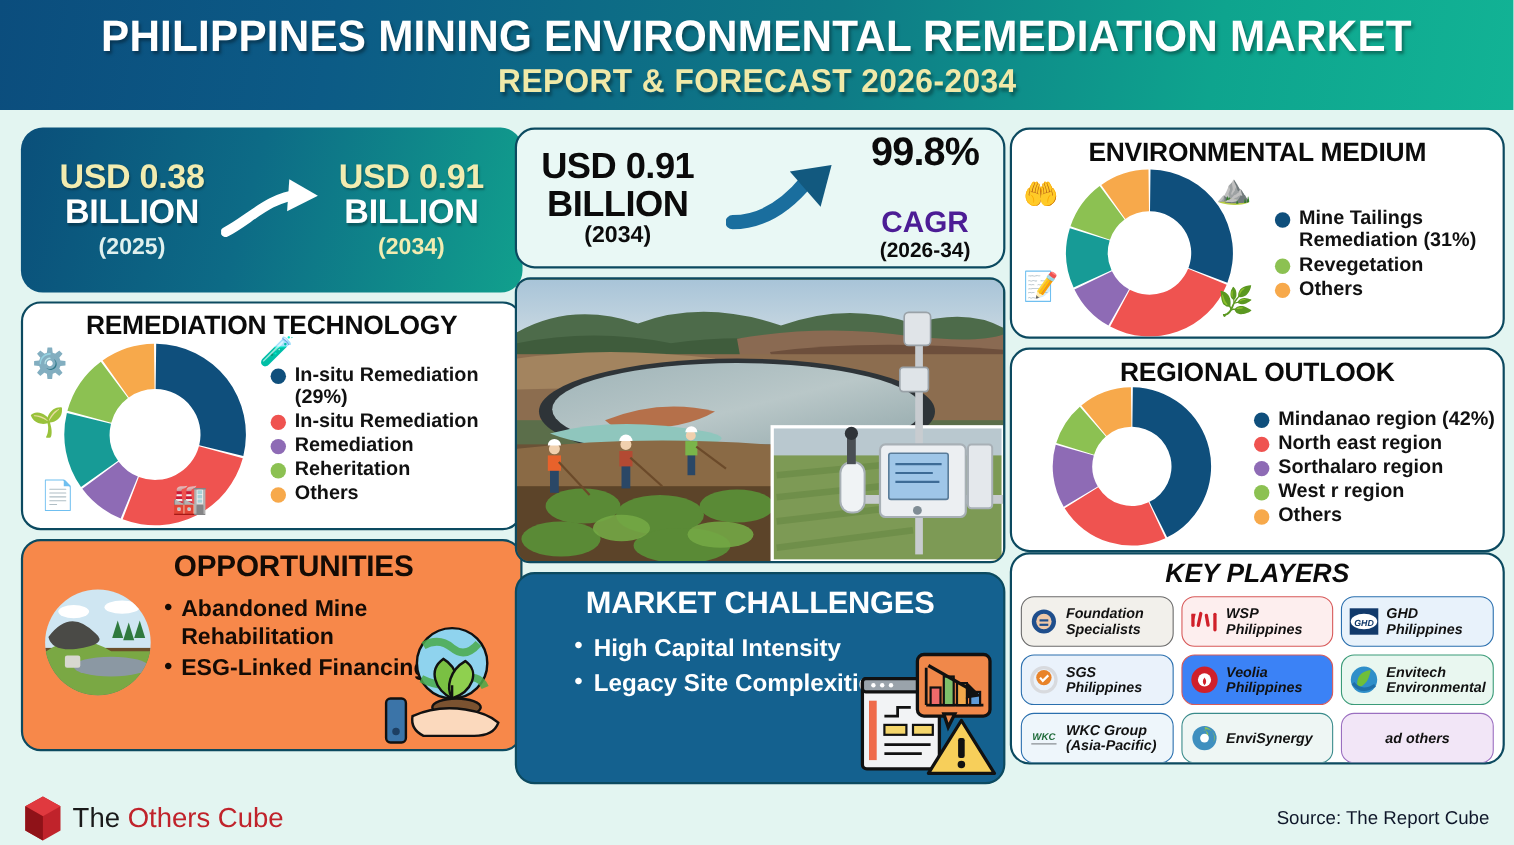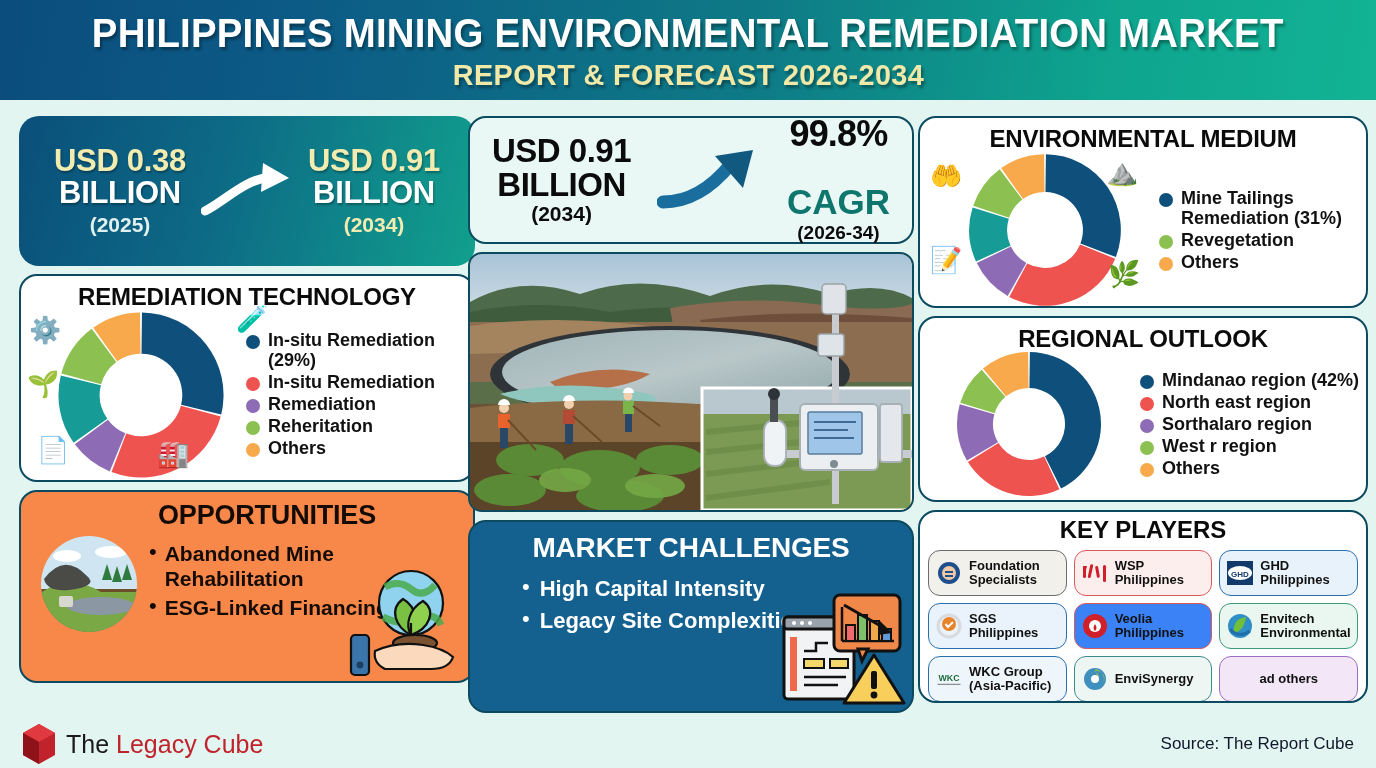--- a/index.html
+++ b/index.html
@@ -85,21 +85,21 @@
     border: 2px solid #0c4a60;
     border-radius: 18px;
     display: flex; align-items: center; justify-content: space-between;
     padding: 0 22px;
   }
   .cagr-left { text-align: center; }
   .cagr-big { font-size: 33px; font-weight: 800; color: #0b0b0b; line-height: 1.02; letter-spacing: -0.5px; }
   .cagr-year { font-size: 21px; font-weight: 800; color: #0b0b0b; margin-top: 1px; }
   .cagr-right { text-align: center; }
   .cagr-pct { font-size: 36px; font-weight: 800; color: #0b0b0b; line-height: 1; letter-spacing: -0.8px; }
-  .cagr-lbl { font-size: 35px; font-weight: 800; color: #0f766e; line-height: 1.05; margin-top: 32px; }
+  .cagr-lbl { font-size: 27px; font-weight: 800; color: #4c1d95; line-height: 1.05; margin-top: 32px; }
   .cagr-range { font-size: 19px; font-weight: 800; color: #0b0b0b; margin-top: 1px; }
 
   
   .panel-title {
     text-align: center; font-size: 24px; font-weight: 800;
     color: #0b0b0b; letter-spacing: -0.2px;
     padding-top: 7px;
   }
   .donut-row { display: flex; align-items: center; padding: 0 6px; }
   .donut-wrap { position: relative; flex: 0 0 auto; }
@@ -139,21 +139,21 @@
     background: #14618f; border: 2px solid #0c4a60; border-radius: 18px;
     position: relative; padding: 10px 12px;
   }
   .chal-title { text-align: center; font-size: 28px; font-weight: 800; color: #ffffff; letter-spacing: -0.2px; }
   .chal-list { margin-top: 12px; padding-left: 40px; }
   .chal-li { display: flex; align-items: flex-start; margin-bottom: 6px; }
   .chal-bul { font-size: 22px; line-height: 1; margin-right: 10px; color: #ffffff; }
   .chal-txt { font-size: 22px; font-weight: 600; color: #ffffff; line-height: 1.2; }
 
   
-  .kp-card { height: 193px; margin-top: 8px; padding: 4px 8px 6px 8px; }
+  .kp-card { height: 193px; margin-top: 0; padding: 4px 8px 6px 8px; font-style: italic; }
   .kp-title { text-align: center; font-size: 24px; font-weight: 800; color: #0b0b0b; }
   .kp-grid {
     display: grid; grid-template-columns: repeat(3, 1fr);
     gap: 7px; margin-top: 6px;
   }
   .kp-chip {
     height: 46px; border-radius: 12px; border: 1.5px solid #2a4c72;
     display: flex; align-items: center; padding: 0 5px; gap: 5px;
     overflow: hidden;
   }
@@ -627,16 +627,16 @@
   </div>
 </div>
 
 <div class="footer">
   <div class="brand">
     <svg width="34" height="44" viewBox="0 0 34 44">
       <polygon points="17,2 33,11 33,33 17,42 1,33 1,11" fill="#c0232b"></polygon>
       <polygon points="17,2 33,11 17,20 1,11" fill="#e0393f"></polygon>
       <polygon points="1,11 17,20 17,42 1,33" fill="#8f1218"></polygon>
     </svg>
-    <span class="brand-txt"><span class="brand-the">The </span><span class="brand-rc">Legacy Cube</span></span>
+    <span class="brand-txt"><span class="brand-the">The </span><span class="brand-rc">Others Cube</span></span>
   </div>
   <div class="src">Source: The Report Cube</div>
 </div>
 
 </body></html>

